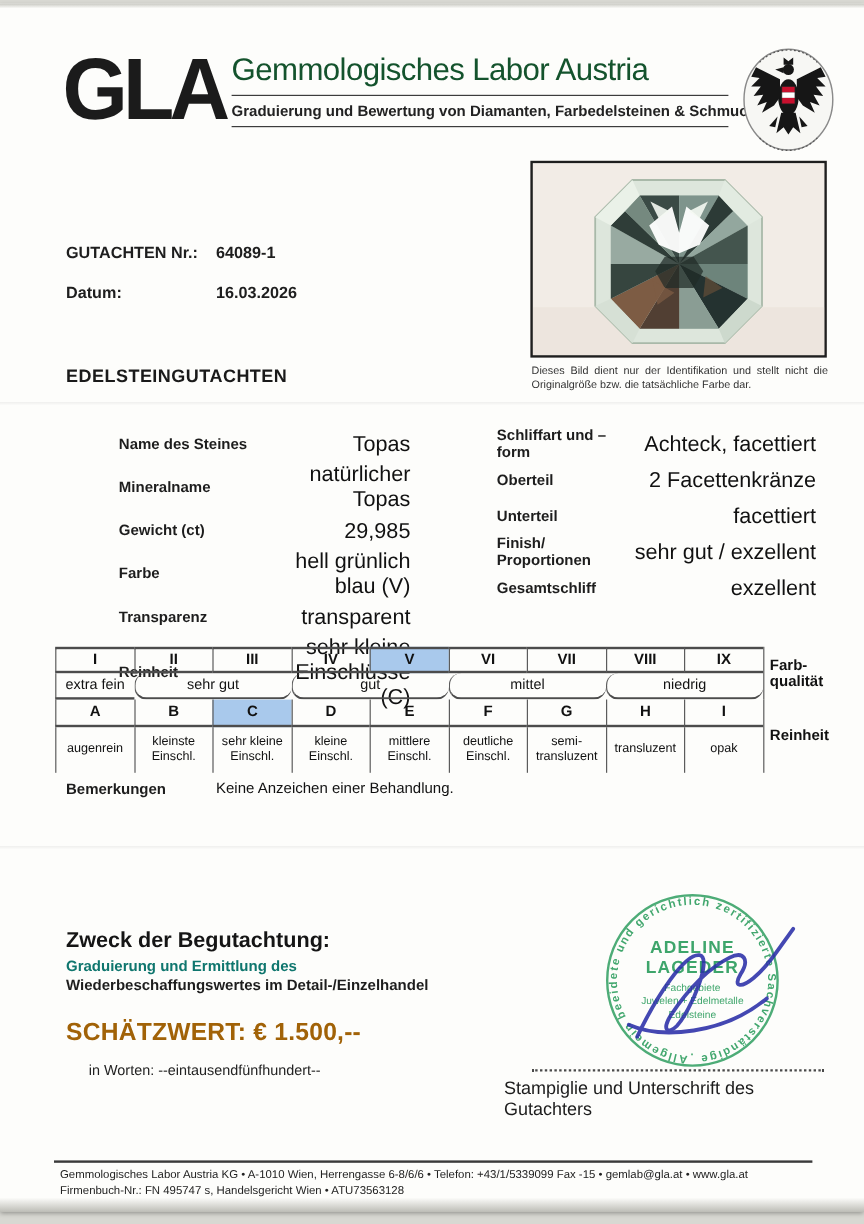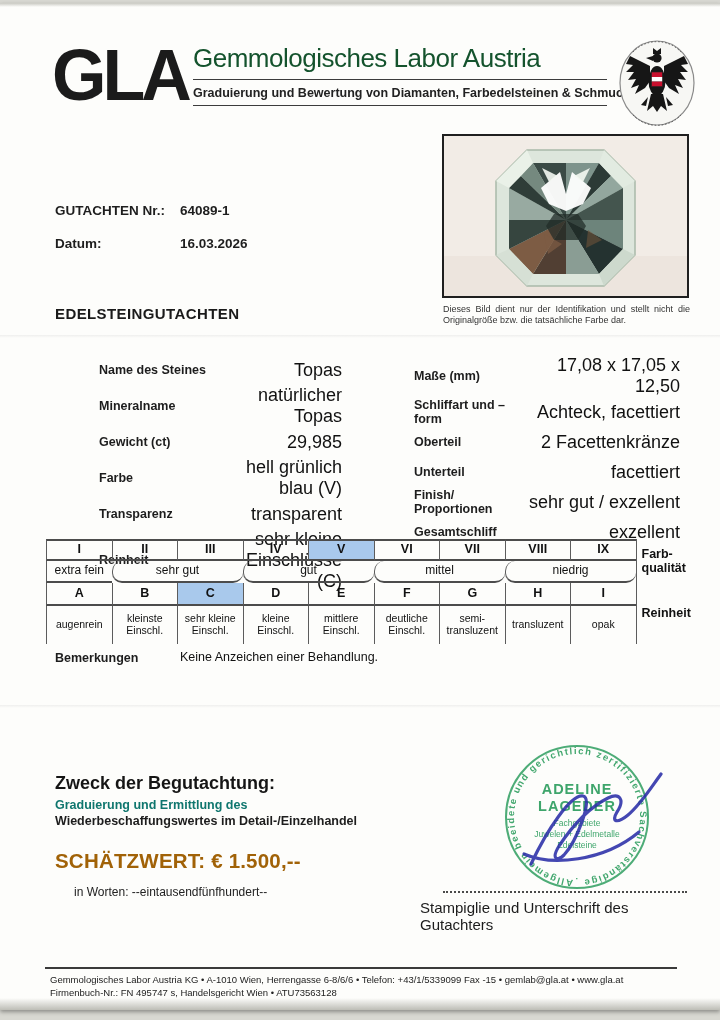--- a/index.html
+++ b/index.html
@@ -220,24 +220,20 @@
       <span class="prop-label">Transparenz</span>
       <span class="prop-value">transparent</span>
     </div>
     <div class="prop-row">
       <span class="prop-label">Reinheit</span>
       <span class="prop-value">sehr kleine Einschlüsse (C)</span>
     </div>
   </div>
 
   <div class="props props-right">
-    <div class="prop-row">
-      <span class="prop-label">Maße (mm)</span>
-      <span class="prop-value">17,08 x 17,05 x 12,50</span>
-    </div>
     <div class="prop-row">
       <span class="prop-label">Schliffart und –form</span>
       <span class="prop-value">Achteck, facettiert</span>
     </div>
     <div class="prop-row">
       <span class="prop-label">Oberteil</span>
       <span class="prop-value">2 Facettenkränze</span>
     </div>
     <div class="prop-row">
       <span class="prop-label">Unterteil</span>

